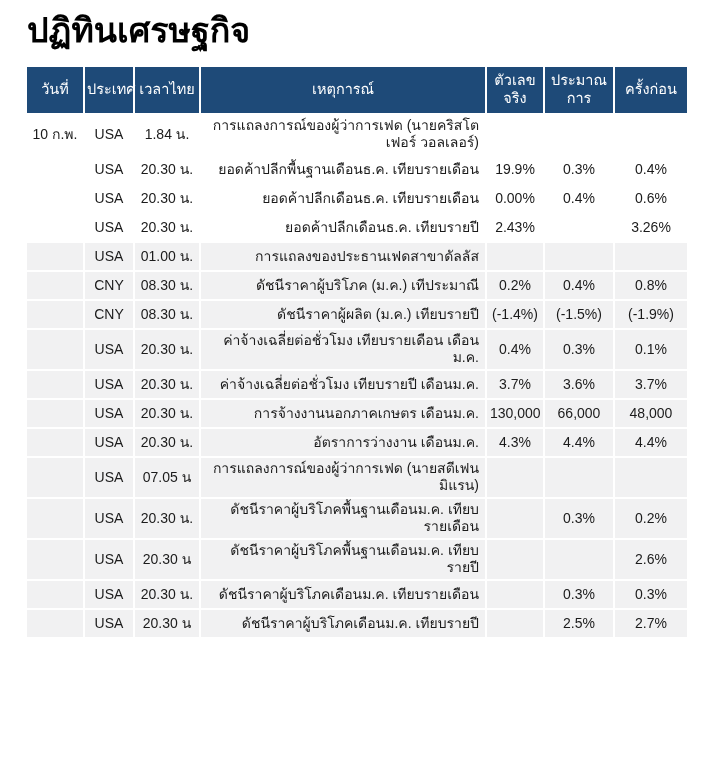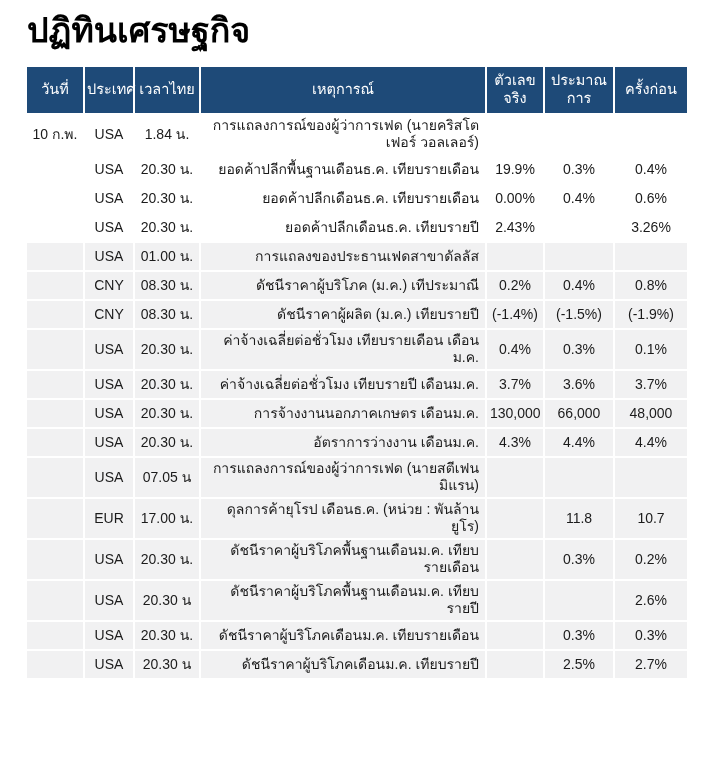--- a/index.html
+++ b/index.html
@@ -186,29 +186,20 @@
     <td class="c-date"></td>
     <td class="c-country">USA</td>
     <td class="c-time">07.05 น</td>
     <td class="c-event">การแถลงการณ์ของผู้ว่าการเฟด (นายสตีเฟน มิแรน)</td>
     <td class="c-num"></td>
     <td class="c-num"></td>
     <td class="c-num"></td>
   </tr>
         <tr class="data-row shade-gray">
     <td class="c-date"></td>
-    <td class="c-country">EUR</td>
-    <td class="c-time">17.00 น.</td>
-    <td class="c-event">ดุลการค้ายุโรป เดือนธ.ค. (หน่วย : พันล้านยูโร)</td>
-    <td class="c-num"></td>
-    <td class="c-num">11.8</td>
-    <td class="c-num">10.7</td>
-  </tr>
-        <tr class="data-row shade-gray">
-    <td class="c-date"></td>
     <td class="c-country">USA</td>
     <td class="c-time">20.30 น.</td>
     <td class="c-event">ดัชนีราคาผู้บริโภคพื้นฐานเดือนม.ค. เทียบรายเดือน</td>
     <td class="c-num"></td>
     <td class="c-num">0.3%</td>
     <td class="c-num">0.2%</td>
   </tr>
         <tr class="data-row shade-gray">
     <td class="c-date"></td>
     <td class="c-country">USA</td>

